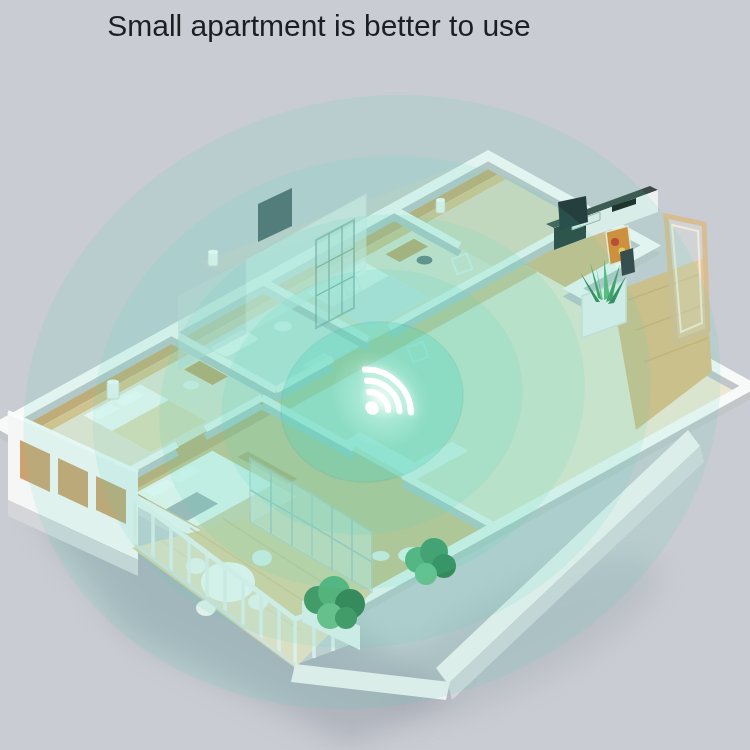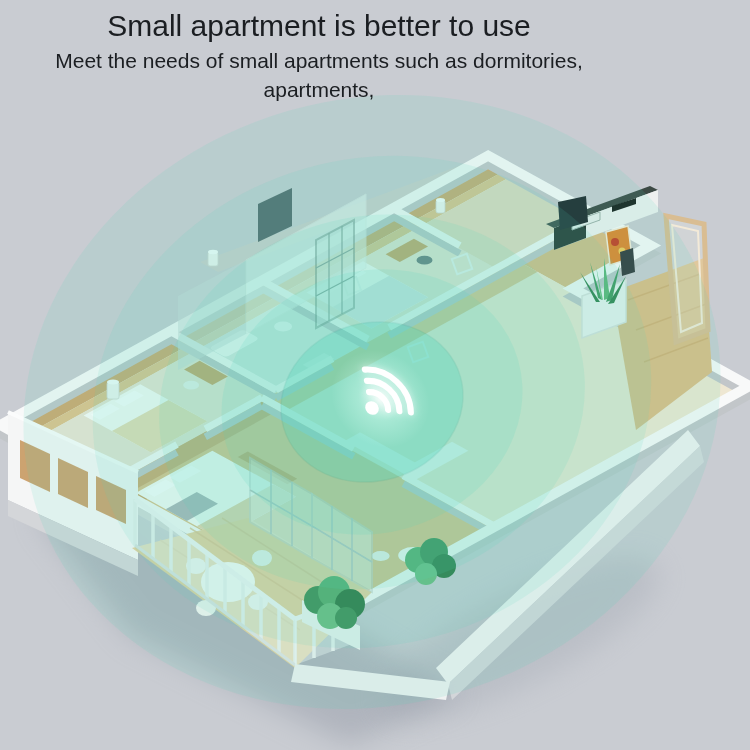--- a/index.html
+++ b/index.html
@@ -255,17 +255,16 @@
         <path d="M -13,-10.9 A 17 17 0 0 1 13,-10.9"></path>
         <path d="M -22.2,-18.6 A 29 29 0 0 1 22.2,-18.6"></path>
         <path d="M -31.4,-26.4 A 41 41 0 0 1 31.4,-26.4"></path>
       </g>
     </g>
   </svg>
 
   <div class="header">
     <h1 class="title">Small apartment is better to use</h1>
     <div class="subtitle">
-      <div>Meet the needs of small apartments such as dormitories, apartments,</div>
     </div>
   </div>
 
 </div>
 
 </body></html>

